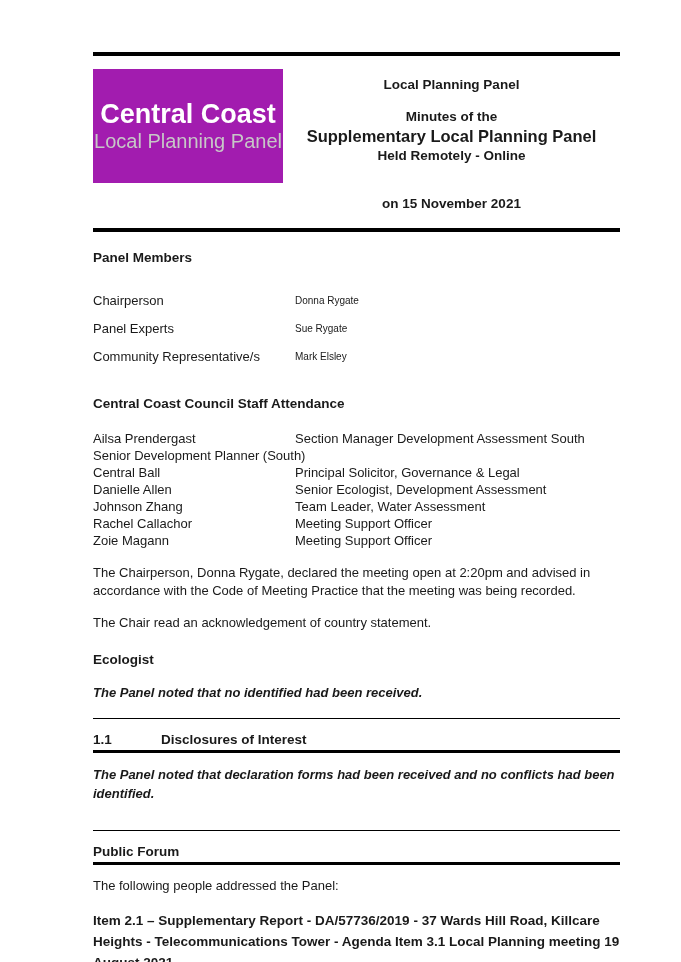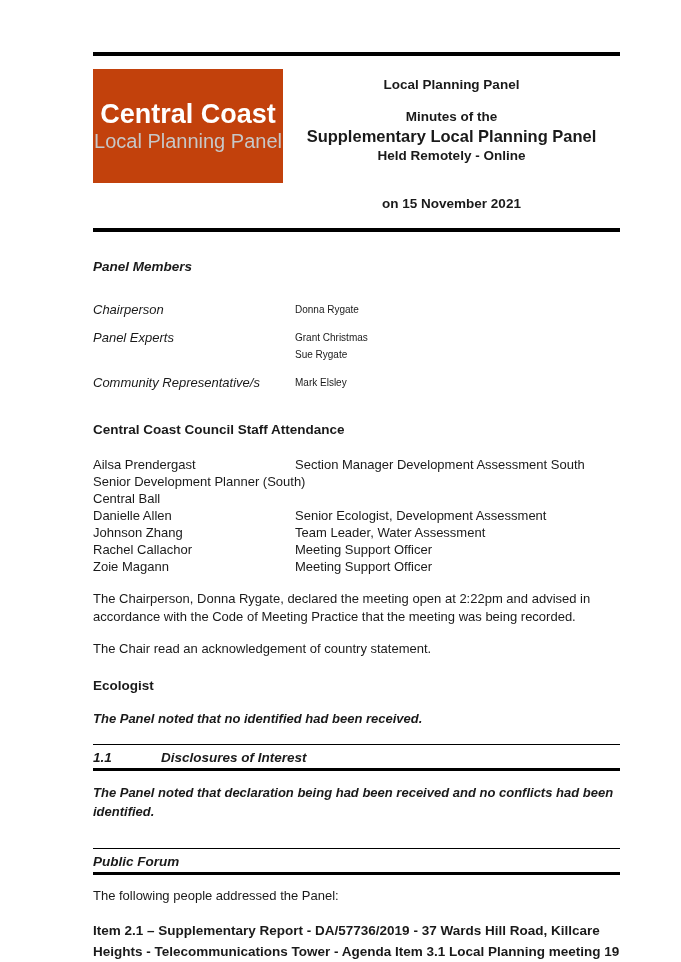--- a/index.html
+++ b/index.html
@@ -15,21 +15,21 @@
     width: 681px; height: 962px;
     padding: 52px 61px 10px 93px;
   }
   .top-rule {
     border-top: 4px solid #000;
     margin-bottom: 13px;
   }
   .header { display: flex; align-items: flex-start; }
   .logo {
     width: 190px; height: 114px;
-    background: #c2410c;
+    background: #a21caf;
     display: flex; flex-direction: column;
     align-items: center; justify-content: center;
     flex: 0 0 auto;
   }
   .logo-title {
     color: #ffffff; font-weight: bold; font-size: 27px;
     line-height: 30px; letter-spacing: 0px;
   }
   .logo-subtitle {
     color: #c7c7c7; font-size: 20px; line-height: 24px; font-weight: 400;
@@ -40,44 +40,43 @@
   .h-title { font-weight: bold; font-size: 16.5px; line-height: 21px; }
   .h-held { font-weight: bold; font-size: 13.5px; line-height: 18px; }
   .h-date { font-weight: bold; font-size: 13.5px; line-height: 18px; margin-top: 30px; }
   .double-rule {
     margin-top: 15px;
     height: 4px;
     border-top: 2px solid #000;
     border-bottom: 2px solid #000;
   }
   .section-heading { font-weight: bold; font-size: 13.5px; line-height: 17px; }
-  .pm-heading { margin-top: 26px; font-style: italic; }
+  .pm-heading { margin-top: 17px; }
   .kv-rows { margin-top: 26px; }
   .kv-row { display: flex; margin-bottom: 11px; }
-  .kv-label { width: 202px; flex: 0 0 auto; font-size: 13px; line-height: 17px; font-style: italic; }
+  .kv-label { width: 202px; flex: 0 0 auto; font-size: 13px; line-height: 17px; }
   .kv-val { flex: 1 1 auto; font-size: 10px; line-height: 17px; }
   .staff-heading { margin-top: 30px; }
   .staff-rows { margin-top: 18px; }
   .staff-row { display: flex; }
   .staff-name { width: 202px; flex: 0 0 auto; font-size: 13px; line-height: 17px; }
   .staff-role { flex: 1 1 auto; font-size: 13px; line-height: 17px; }
   .para { font-size: 13px; line-height: 18px; }
   .opening { margin-top: 15px; }
   .acknowledgement { margin-top: 14px; }
   .apologies-heading { margin-top: 19px; }
   .note {
     font-weight: bold; font-style: italic;
     font-size: 13px; line-height: 19px;
   }
   .apologies-note { margin-top: 15px; }
   .ruled-heading {
     border-top: 1px solid #000;
     border-bottom: 3px solid #000;
-    padding: 4px 0 2px 0;
-    font-style: italic;
+    padding: 12px 0 2px 0;
   }
   .disclosures-heading { margin-top: 16px; display: flex; }
   .disclosures-number { width: 68px; flex: 0 0 auto; font-weight: bold; font-size: 13.5px; line-height: 17px; }
   .disclosures-title { font-weight: bold; font-size: 13.5px; line-height: 17px; }
   .disclosures-note { margin-top: 12px; }
   .public-forum-heading { margin-top: 27px; }
   .pf-title { font-weight: bold; font-size: 13.5px; line-height: 17px; }
   .pf-intro { margin-top: 12px; }
   .item-heading {
     margin-top: 15px;
@@ -114,21 +113,20 @@
   <div class="section-heading pm-heading">Panel Members</div>
 
   <div class="kv-rows">
     <div class="kv-row">
       <div class="kv-label">Chairperson</div>
       <div class="kv-val">Donna Rygate</div>
     </div>
     <div class="kv-row">
       <div class="kv-label">Panel Experts</div>
       <div class="kv-val">
-        <div>Grant Christmas</div>
         <div>Sue Rygate</div>
       </div>
     </div>
     <div class="kv-row">
       <div class="kv-label">Community Representative/s</div>
       <div class="kv-val">Mark Elsley</div>
     </div>
   </div>
 
   <div class="section-heading staff-heading">Central Coast Council Staff Attendance</div>
@@ -136,53 +134,54 @@
   <div class="staff-rows">
     <div class="staff-row">
       <div class="staff-name">Ailsa Prendergast</div>
       <div class="staff-role">Section Manager Development Assessment South</div>
     </div>
     <div class="staff-row">
       <div class="staff-role">Senior Development Planner (South)</div>
     </div>
     <div class="staff-row">
       <div class="staff-name">Central Ball</div>
+      <div class="staff-role">Principal Solicitor, Governance &amp; Legal</div>
     </div>
     <div class="staff-row">
       <div class="staff-name">Danielle Allen</div>
       <div class="staff-role">Senior Ecologist, Development Assessment</div>
     </div>
     <div class="staff-row">
       <div class="staff-name">Johnson Zhang</div>
       <div class="staff-role">Team Leader, Water Assessment</div>
     </div>
     <div class="staff-row">
       <div class="staff-name">Rachel Callachor</div>
       <div class="staff-role">Meeting Support Officer</div>
     </div>
     <div class="staff-row">
       <div class="staff-name">Zoie Magann</div>
       <div class="staff-role">Meeting Support Officer</div>
     </div>
   </div>
 
-  <p class="para opening">The Chairperson, Donna Rygate, declared the meeting open at 2:22pm and advised in accordance with the Code of Meeting Practice that the meeting was being recorded.</p>
+  <p class="para opening">The Chairperson, Donna Rygate, declared the meeting open at 2:20pm and advised in accordance with the Code of Meeting Practice that the meeting was being recorded.</p>
 
   <p class="para acknowledgement">The Chair read an acknowledgement of country statement.</p>
 
   <div class="section-heading apologies-heading">Ecologist</div>
 
   <p class="note apologies-note">The Panel noted that no identified had been received.</p>
 
   <div class="ruled-heading disclosures-heading">
     <div class="disclosures-number">1.1</div>
     <div class="disclosures-title">Disclosures of Interest</div>
   </div>
 
-  <p class="note disclosures-note">The Panel noted that declaration being had been received and no conflicts had been identified.</p>
+  <p class="note disclosures-note">The Panel noted that declaration forms had been received and no conflicts had been identified.</p>
 
   <div class="ruled-heading public-forum-heading">
     <div class="pf-title">Public Forum</div>
   </div>
 
   <p class="para pf-intro">The following people addressed the Panel:</p>
 
   <p class="item-heading">Item 2.1 – Supplementary Report - DA/57736/2019 - 37 Wards Hill Road, Killcare Heights - Telecommunications Tower - Agenda Item 3.1 Local Planning meeting 19 August 2021</p>
 
   <div class="footer">- 1 -</div>

